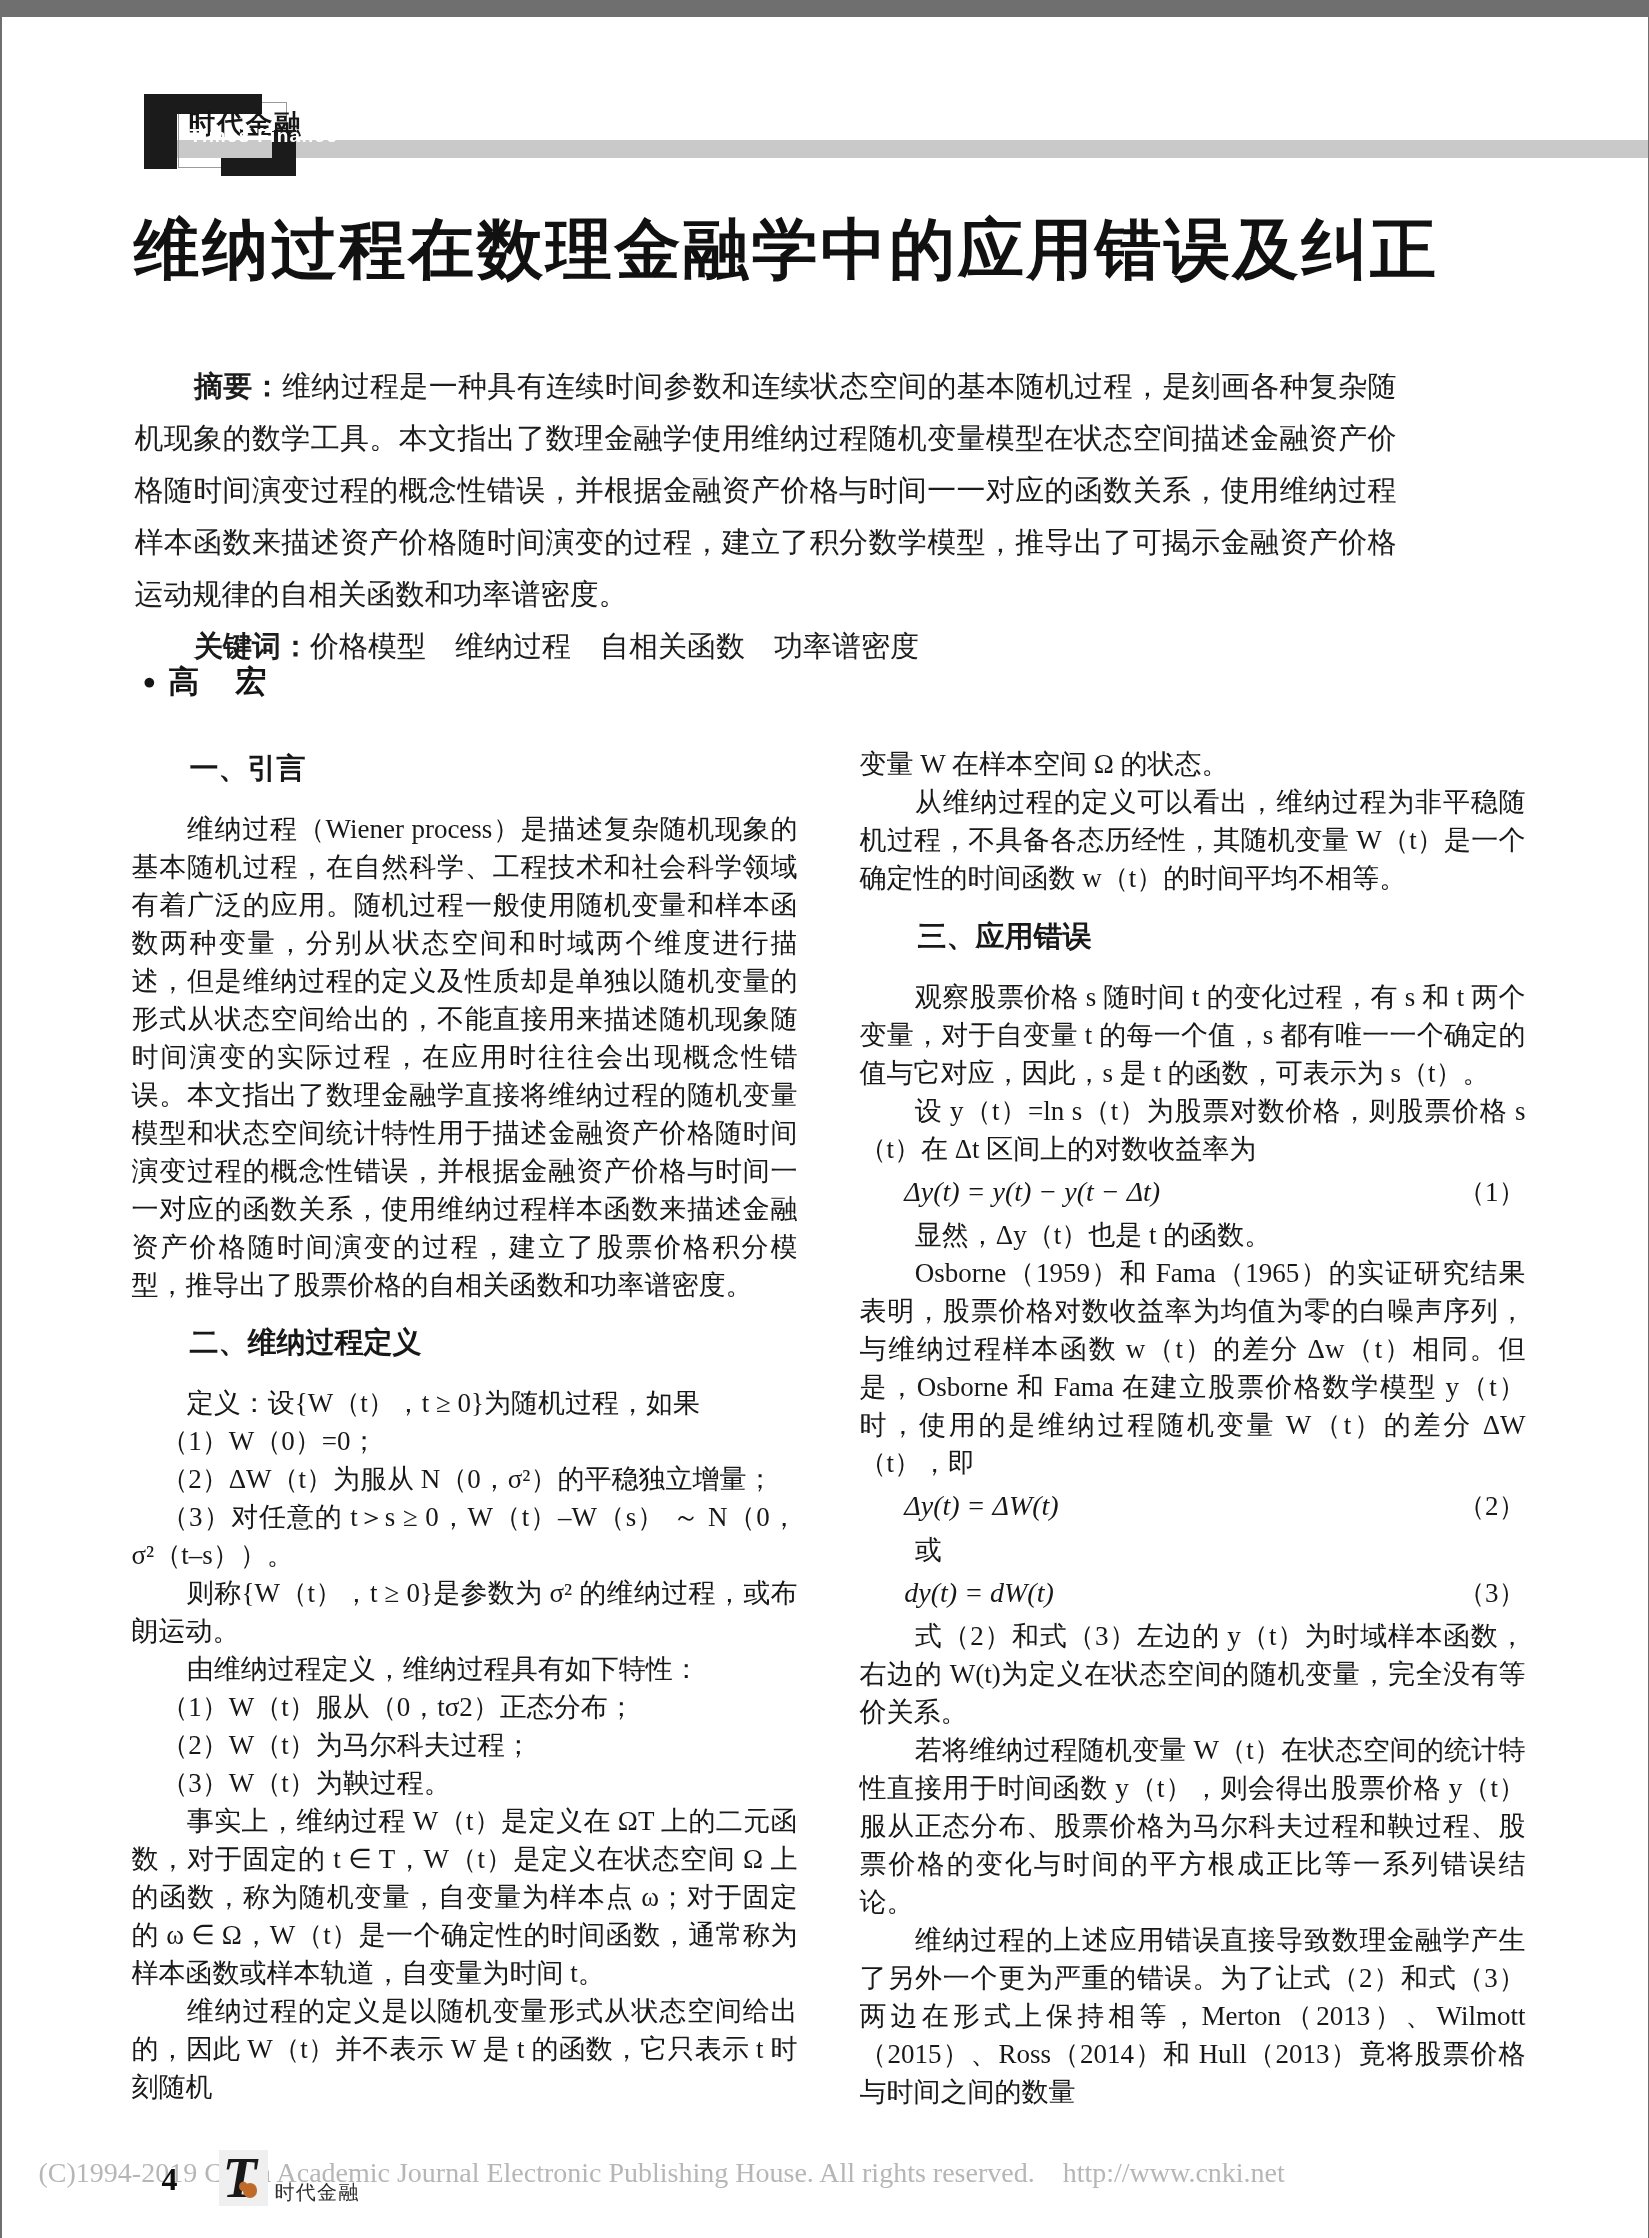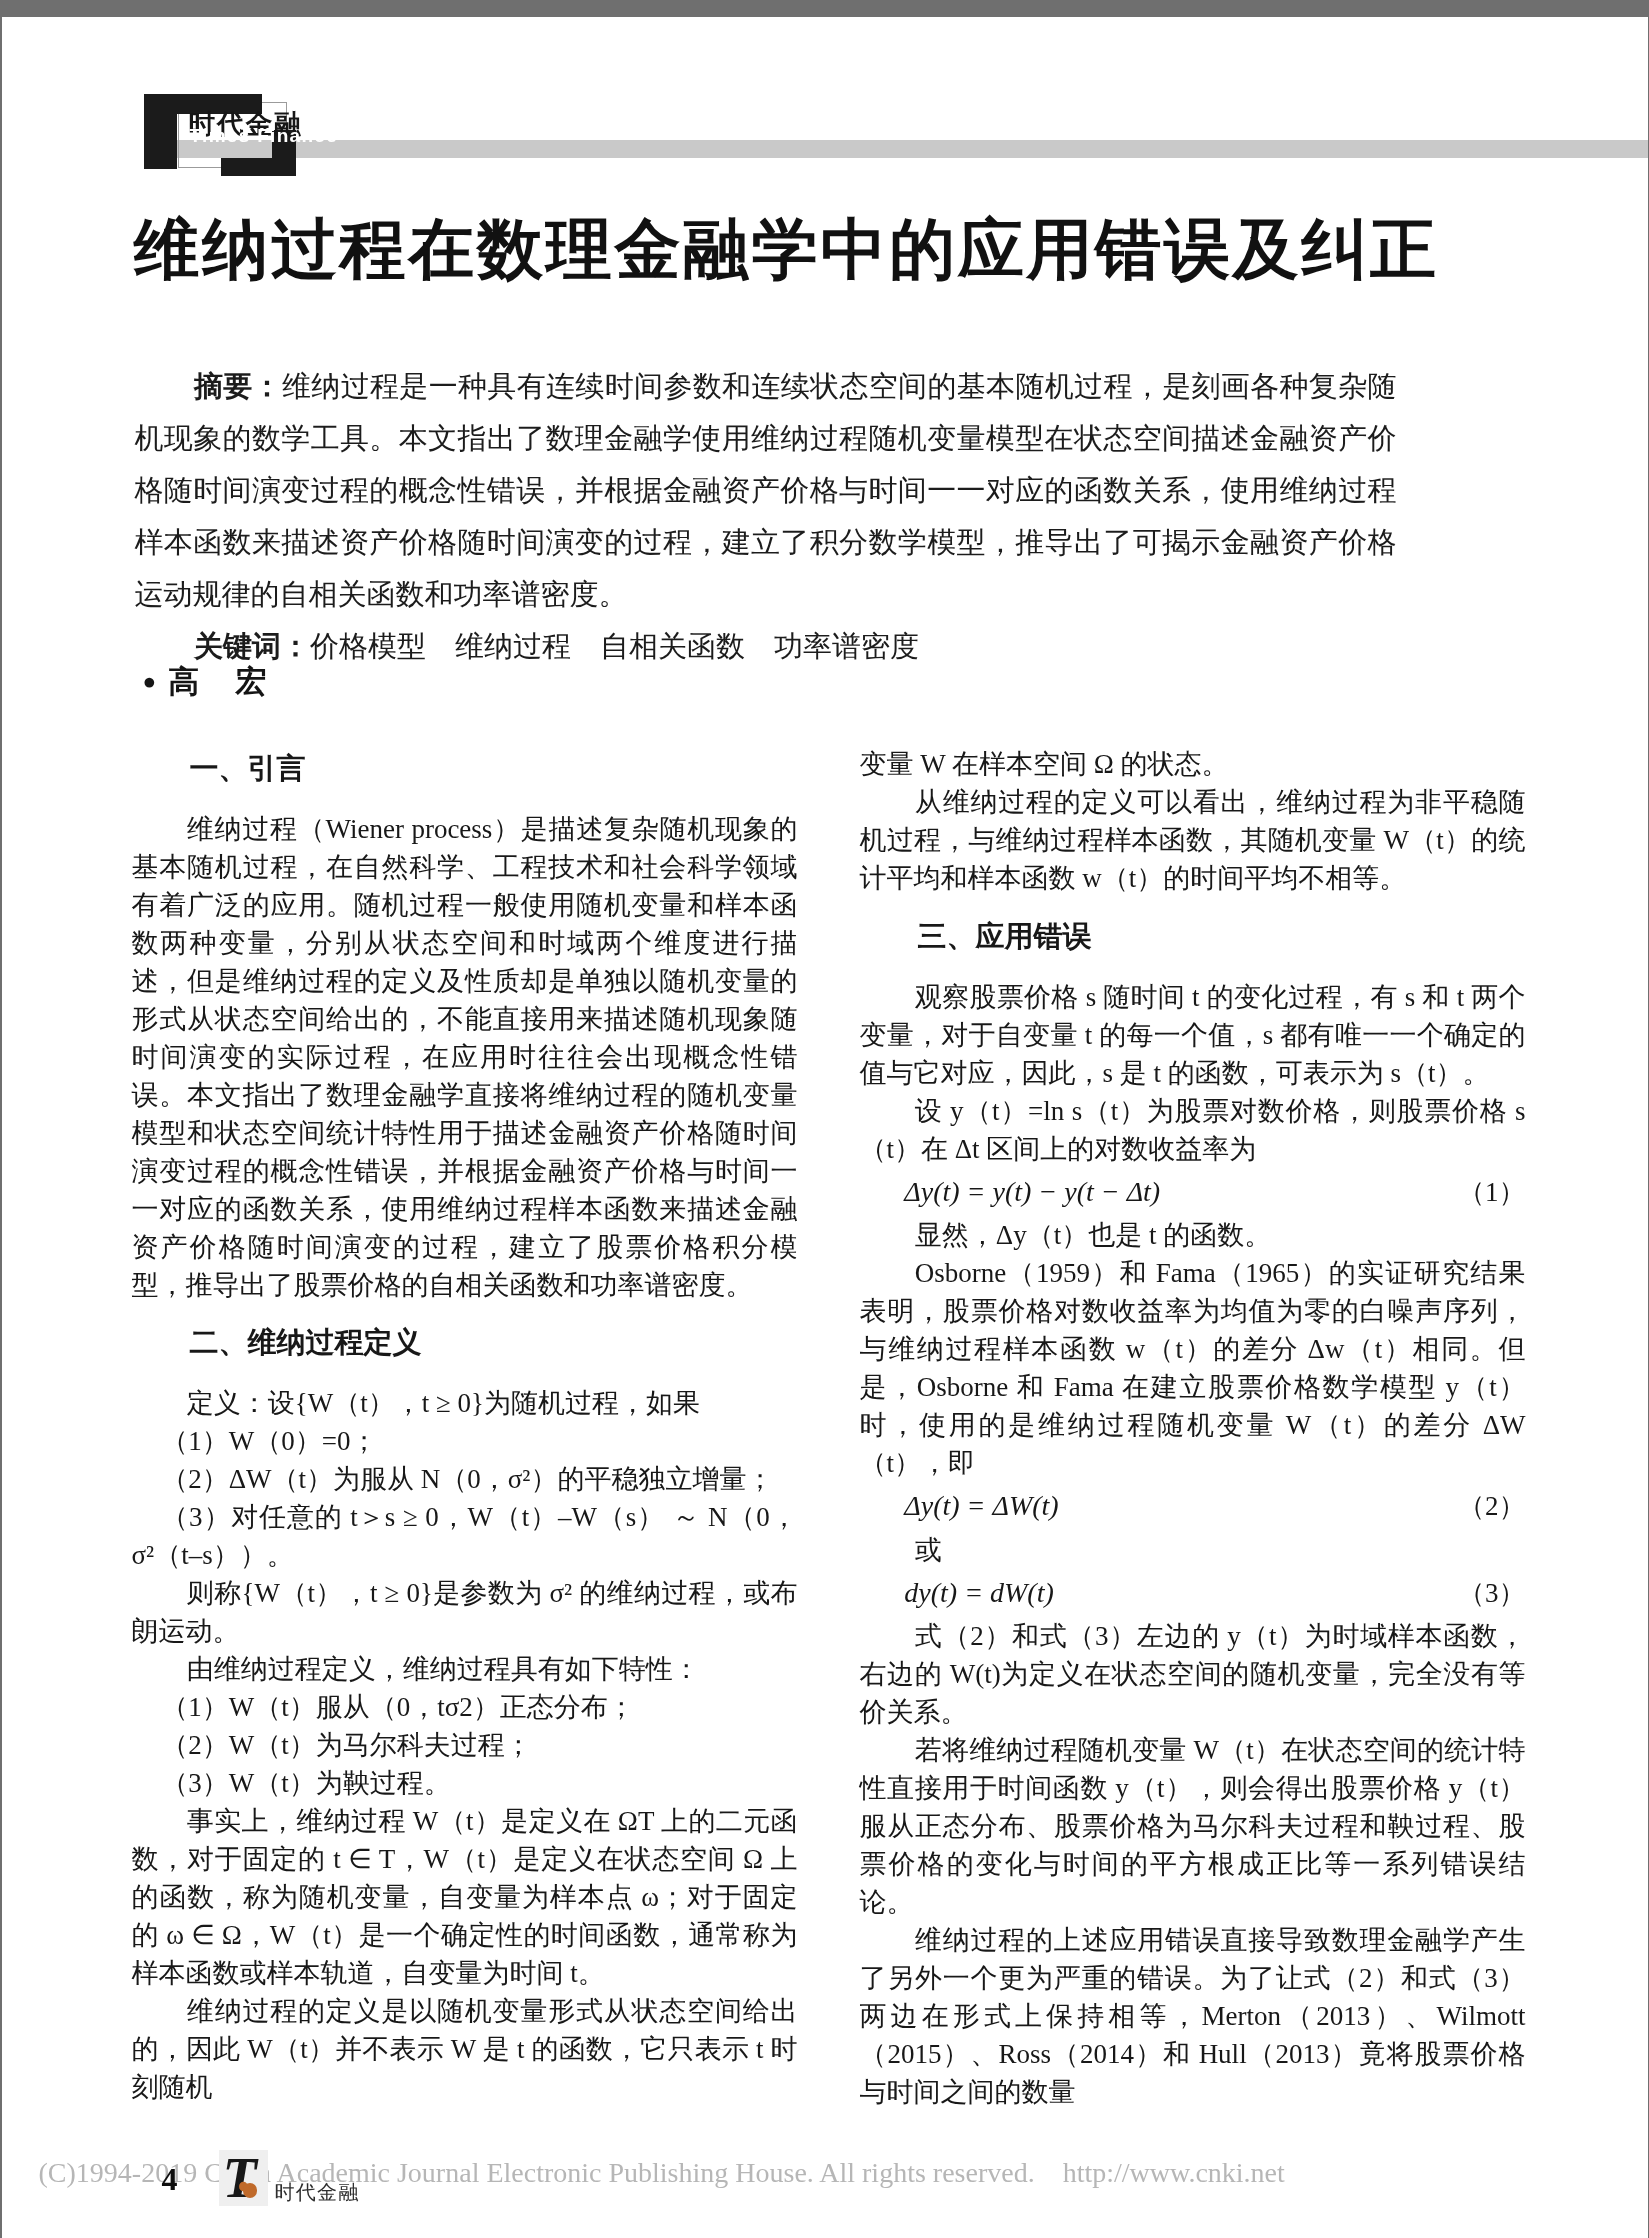--- a/index.html
+++ b/index.html
@@ -112,21 +112,21 @@
       <p class="indent2">由维纳过程定义，维纳过程具有如下特性：</p>
       <p class="indent1">（1）W（t）服从（0，tσ2）正态分布；</p>
       <p class="indent1">（2）W（t）为马尔科夫过程；</p>
       <p class="indent1">（3）W（t）为鞅过程。</p>
       <p class="indent2">事实上，维纳过程 W（t）是定义在 ΩT 上的二元函数，对于固定的 t ∈ T，W（t）是定义在状态空间 Ω 上的函数，称为随机变量，自变量为样本点 ω；对于固定的 ω ∈ Ω，W（t）是一个确定性的时间函数，通常称为样本函数或样本轨道，自变量为时间 t。</p>
       <p class="indent2">维纳过程的定义是以随机变量形式从状态空间给出的，因此 W（t）并不表示 W 是 t 的函数，它只表示 t 时刻随机</p>
     </div>
 
     <div class="col">
       <p class="noindent">变量 W 在样本空间 Ω 的状态。</p>
-      <p class="indent2">从维纳过程的定义可以看出，维纳过程为非平稳随机过程，与维纳过程样本函数，其随机变量 W（t）的统计平均和样本函数 w（t）的时间平均不相等。</p>
+      <p class="indent2">从维纳过程的定义可以看出，维纳过程为非平稳随机过程，不具备各态历经性，其随机变量 W（t）是一个确定性的时间函数 w（t）的时间平均不相等。</p>
       <div class="sec-heading">三、应用错误</div>
       <p class="indent2">观察股票价格 s 随时间 t 的变化过程，有 s 和 t 两个变量，对于自变量 t 的每一个值，s 都有唯一一个确定的值与它对应，因此，s 是 t 的函数，可表示为 s（t）。</p>
       <p class="indent2">设 y（t）=ln s（t）为股票对数价格，则股票价格 s（t）在 Δt 区间上的对数收益率为</p>
       <div class="equation">
         <span class="formula">Δy(t) = y(t) − y(t − Δt)</span>
         <span class="eqnum">（1）</span>
       </div>
       <p class="indent2">显然，Δy（t）也是 t 的函数。</p>
       <p class="indent2">Osborne（1959）和 Fama（1965）的实证研究结果表明，股票价格对数收益率为均值为零的白噪声序列，与维纳过程样本函数 w（t）的差分 Δw（t）相同。但是，Osborne 和 Fama 在建立股票价格数学模型 y（t）时，使用的是维纳过程随机变量 W（t）的差分 ΔW（t），即</p>
       <div class="equation">

